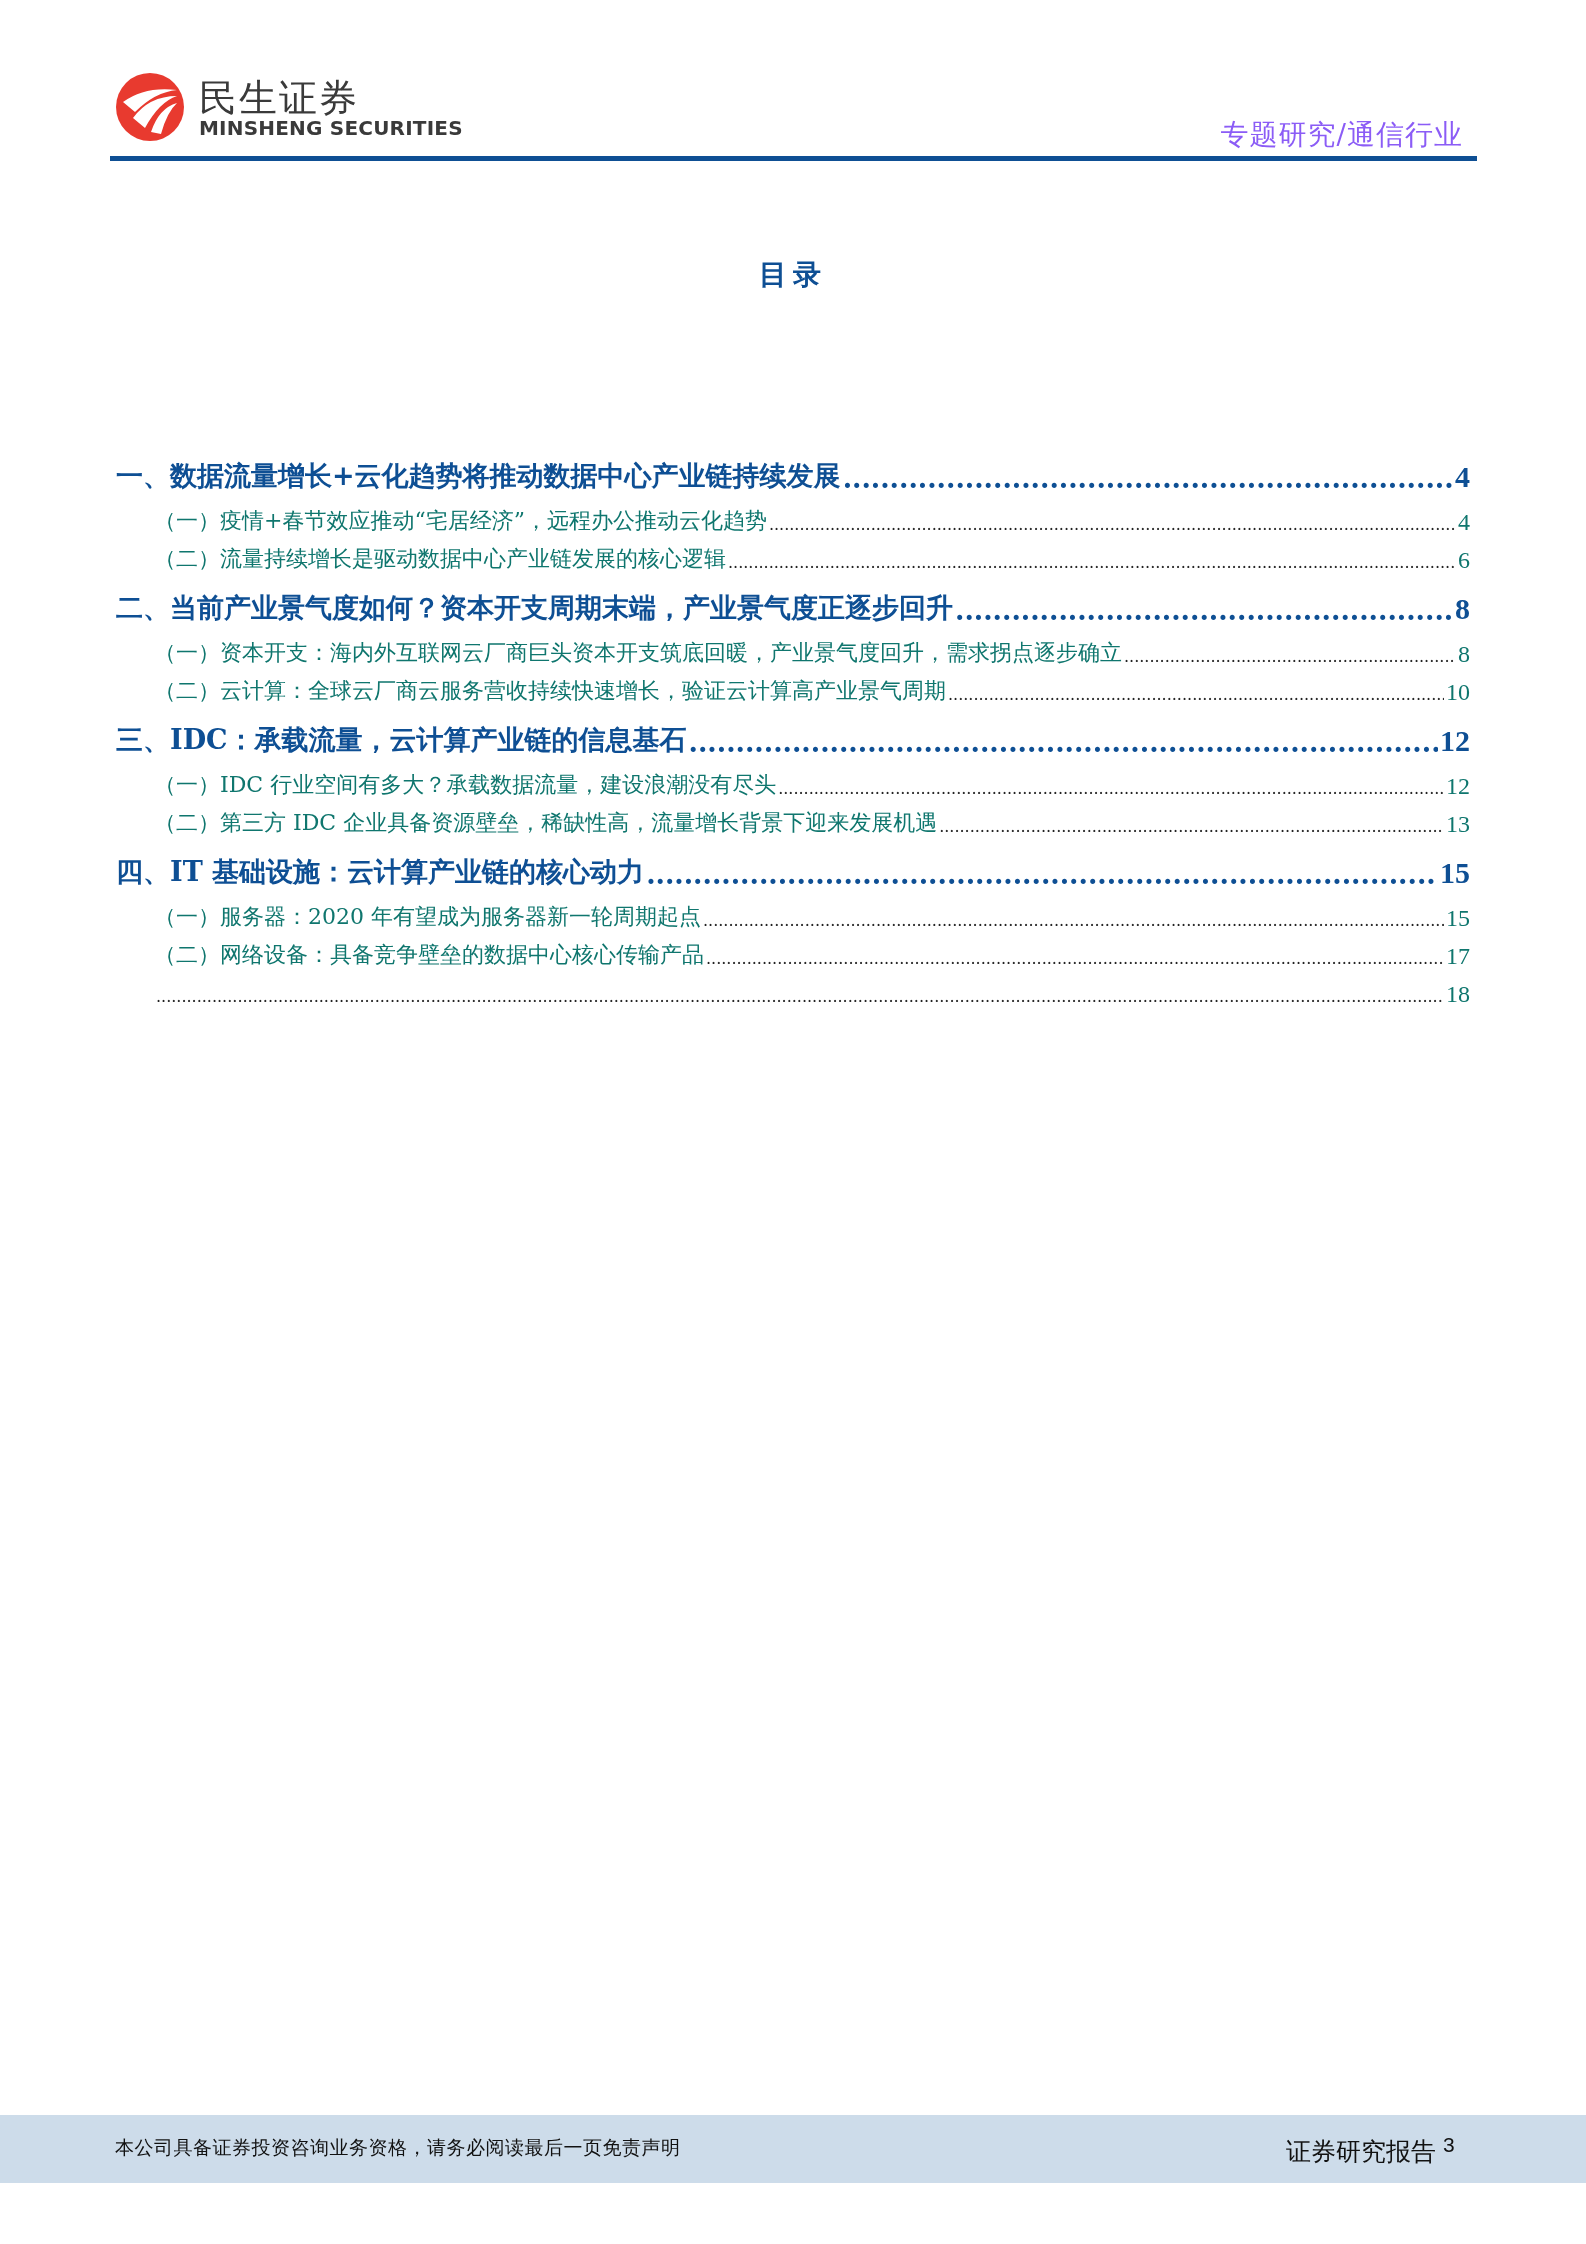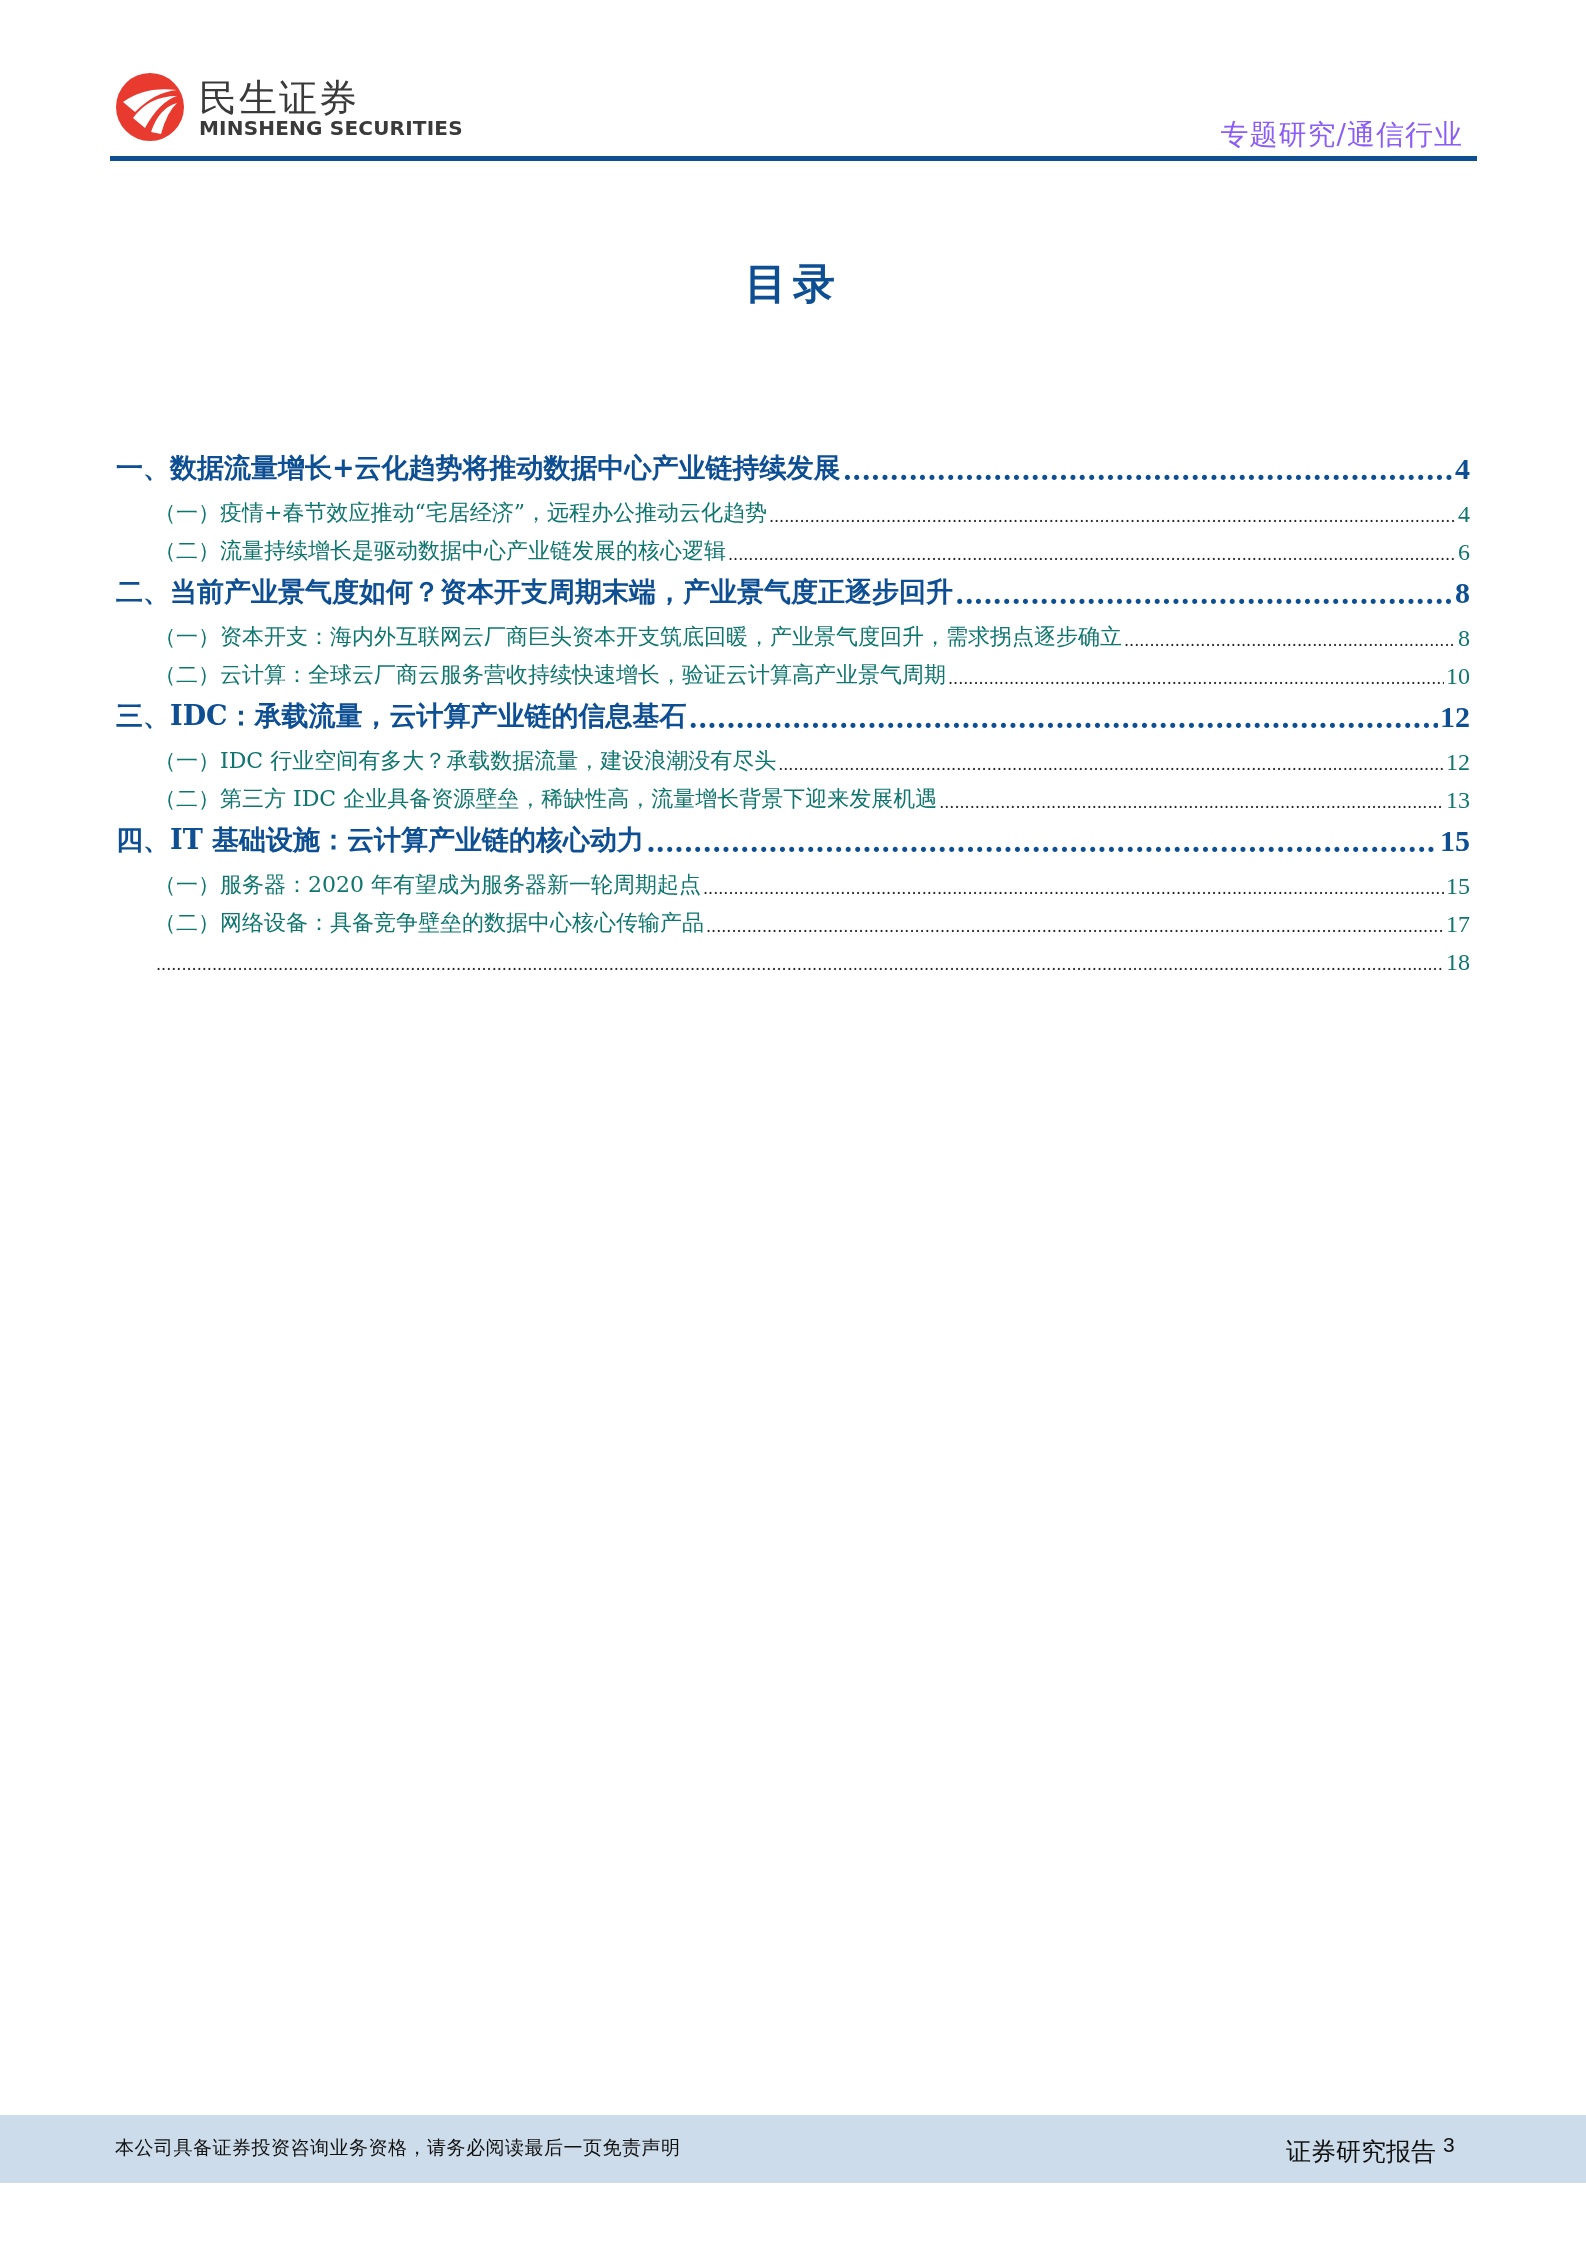--- a/index.html
+++ b/index.html
@@ -11,30 +11,30 @@
   .logo-text { margin-left:14px; display:flex; flex-direction:column; }
   .logo-cn { font-family:"DejaVu Sans","Liberation Sans",sans-serif; font-weight:normal;
              font-size:38px; letter-spacing:2px; color:#3a3a3a; line-height:42px; }
   .logo-en { font-family:"DejaVu Sans","Liberation Sans",sans-serif; font-weight:bold;
              font-size:20px; color:#3a3a3a; line-height:18px; letter-spacing:0.2px; }
   .header-right { position:absolute; right:14px; top:54px; font-size:28px; font-weight:normal;
                   color:#8b5cf6; letter-spacing:1px; }
   .header-rule { position:absolute; left:0; top:94px; width:100%; height:5px; background:#0e4f94; }
 
   .toc-title { position:absolute; left:0; width:1586px; top:256px; text-align:center;
-               font-size:42px; font-weight:bold; color:#0e4f94; letter-spacing:6px; }
+               font-size:28px; font-weight:bold; color:#0e4f94; letter-spacing:6px; }
 
   .toc { position:absolute; left:116px; width:1354px; top:446px; }
   .entry { display:flex; align-items:flex-end; white-space:nowrap; }
   .entry .label { flex:0 0 auto; }
   .entry .leader { flex:1 1 auto; overflow:hidden; margin:0 2px; }
   .entry .leader::before { content:"......................................................................................................................................................................................................................................................................................................"; }
   .entry .page { flex:0 0 auto; }
 
-  .lvl1 { font-size:27px; font-weight:bold; color:#0e4f94; height:40px; margin-top:0; }
+  .lvl1 { font-size:27px; font-weight:bold; color:#0e4f94; height:40px; margin-top:8px; }
   .lvl1 .leader { font-weight:bold; letter-spacing:0px; line-height:30px; }
   .lvl1 .page { font-family:"Liberation Serif",serif; font-size:30px; }
   .lvl2 { font-size:22px; color:#0f766e; height:38px; padding-left:38px; }
   .lvl2 .leader { font-size:16px; line-height:22px; color:#222; }
   .lvl2 .page { font-family:"Liberation Serif",serif; font-size:24px; }
   .gap-sm { height:4px; }
 
   .footer { position:absolute; left:0; top:2115px; width:1586px; height:68px; background:#cddcea; }
   .footer-left { position:absolute; left:115px; top:20px; font-family:"DejaVu Sans","Liberation Sans",sans-serif;
                  font-size:19px; color:#111; letter-spacing:0.5px; }

